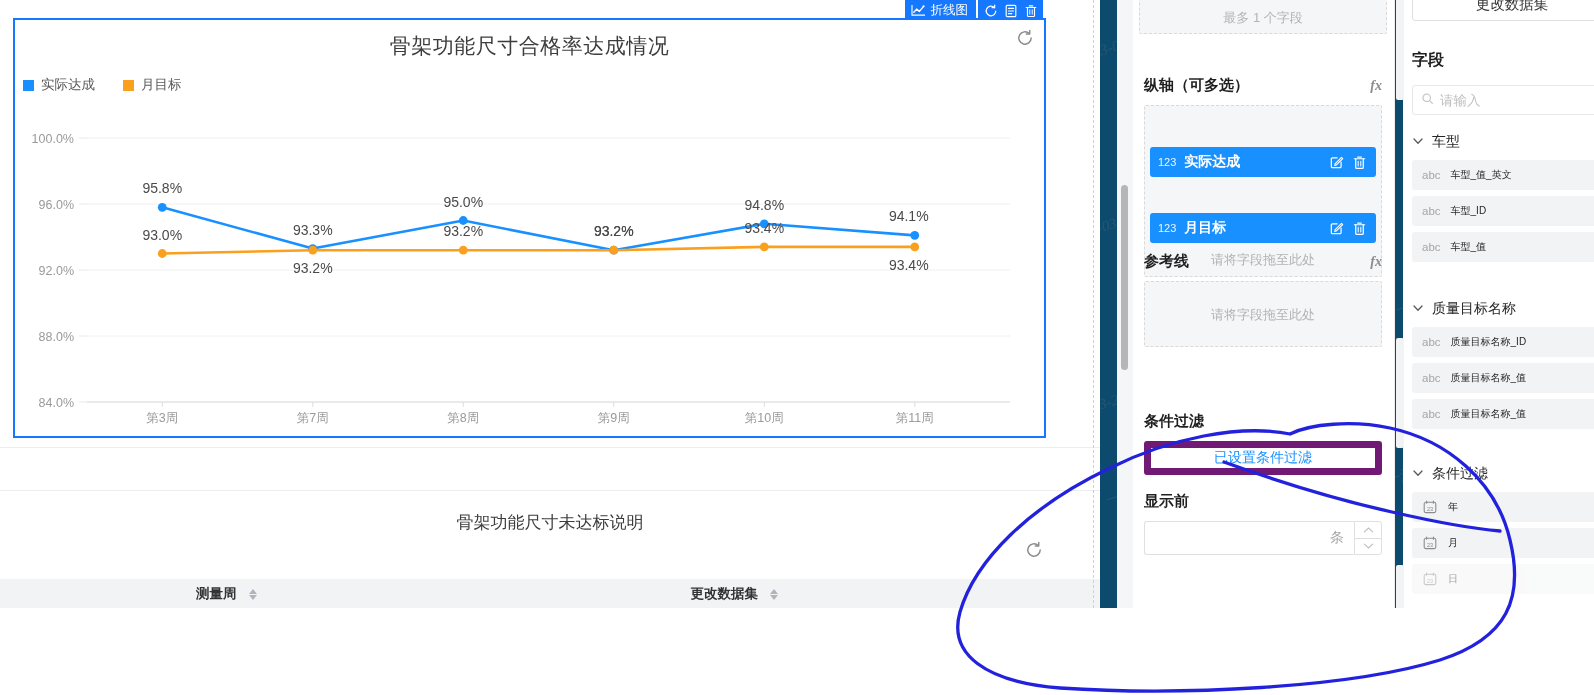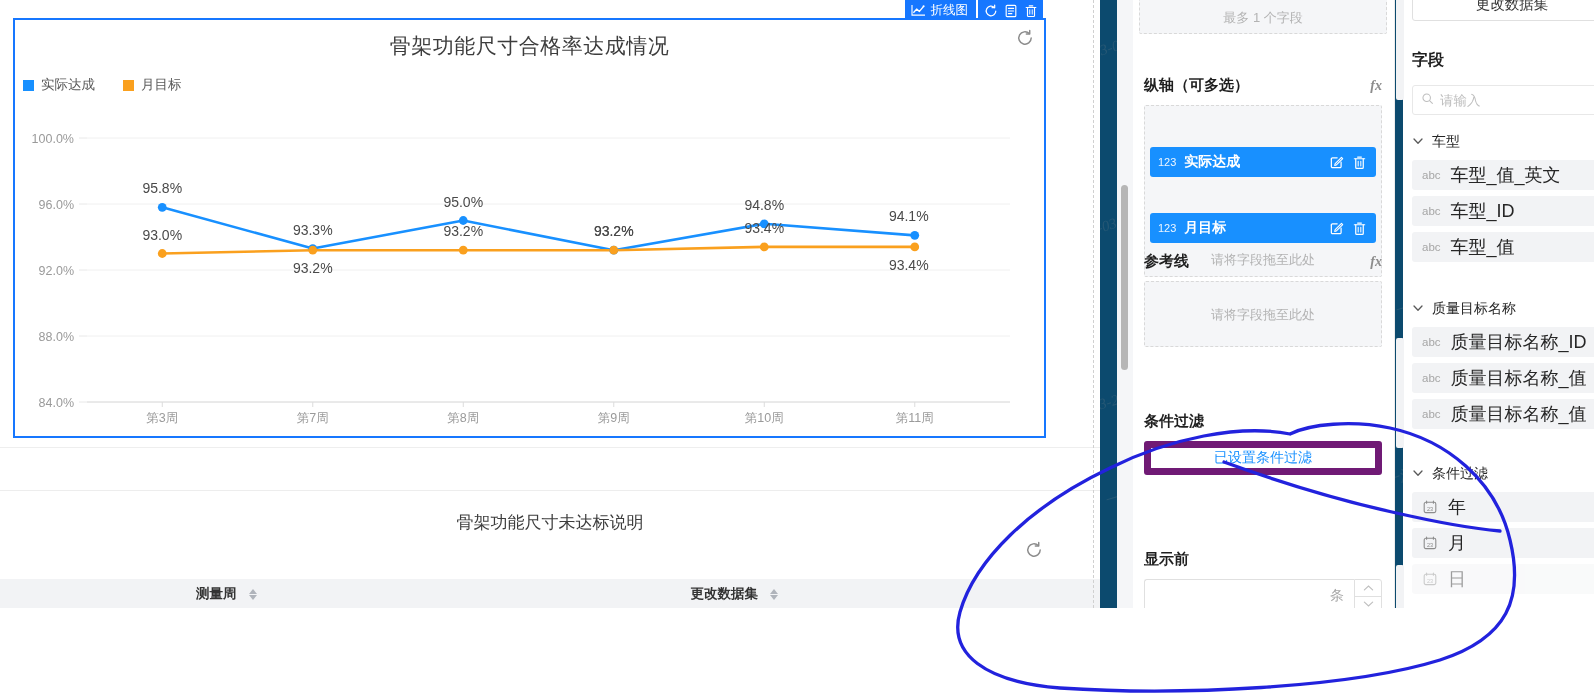--- a/index.html
+++ b/index.html
@@ -165,21 +165,21 @@
   .fields-search input::placeholder { color: #bfbfbf; }
   .field-group { position: absolute; left: 9px; width: 200px; }
   .fg-head { display: flex; align-items: center; gap: 8px; font-size: 14px; color: #262626; cursor: pointer; height: 24px; }
   .fg-item {
     display: flex; align-items: center; gap: 10px; background: #f2f3f5;
     border-radius: 3px; height: 30px; padding: 0 10px; margin-top: 6px; cursor: pointer;
     white-space: nowrap; overflow: hidden;
   }
   .fg-item.dim { opacity: .45; }
   .fi-type { font-size: 11.5px; color: #a6a6a6; }
-  .fi-name { font-size: 18px; color: #262626; }
+  .fi-name { font-size: 10px; color: #262626; }
   .cal-ic { width: 16px; height: 16px; color: #8c8c8c; flex: none; }
 
   
   .edge-strip { position: absolute; width: 8px; background: #f2f3f5; border-radius: 2px; }
 
   
   .bottom-strip { position: absolute; left: 0; top: 608px; width: 1594px; height: 87px; background: #fff; }
   .bottom-div { position: absolute; left: 0; top: 608px; width: 1100px; height: 1px; background: #eeeeee; }
 
   
@@ -437,21 +437,21 @@
 
   <div class="cfg-section" style="top:412px;">
     <div class="cfg-head">
       <span>条件过滤</span>
     </div>
     <div class="filter-btn">
       <span>已设置条件过滤</span>
     </div>
   </div>
 
-  <div class="cfg-section" style="top:550px;font-family:Liberation Serif, serif;">
+  <div class="cfg-section" style="top:492px;font-family:Liberation Serif, serif;">
     <div class="cfg-head">
       <span>显示前</span>
     </div>
     <div class="num-input-wrap">
       <div class="num-input">
         <span>条</span>
       </div>
       <div class="spinner">
         <div>
           <svg width="11" height="8" viewBox="0 0 12 8">

